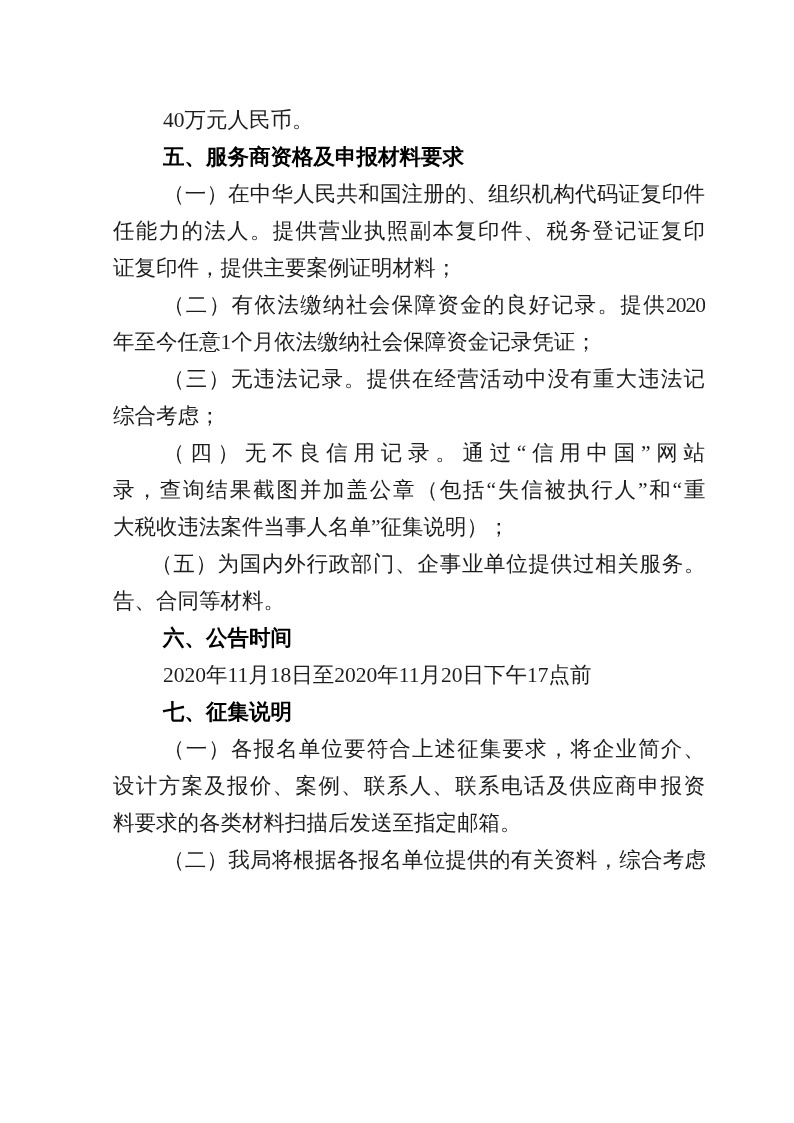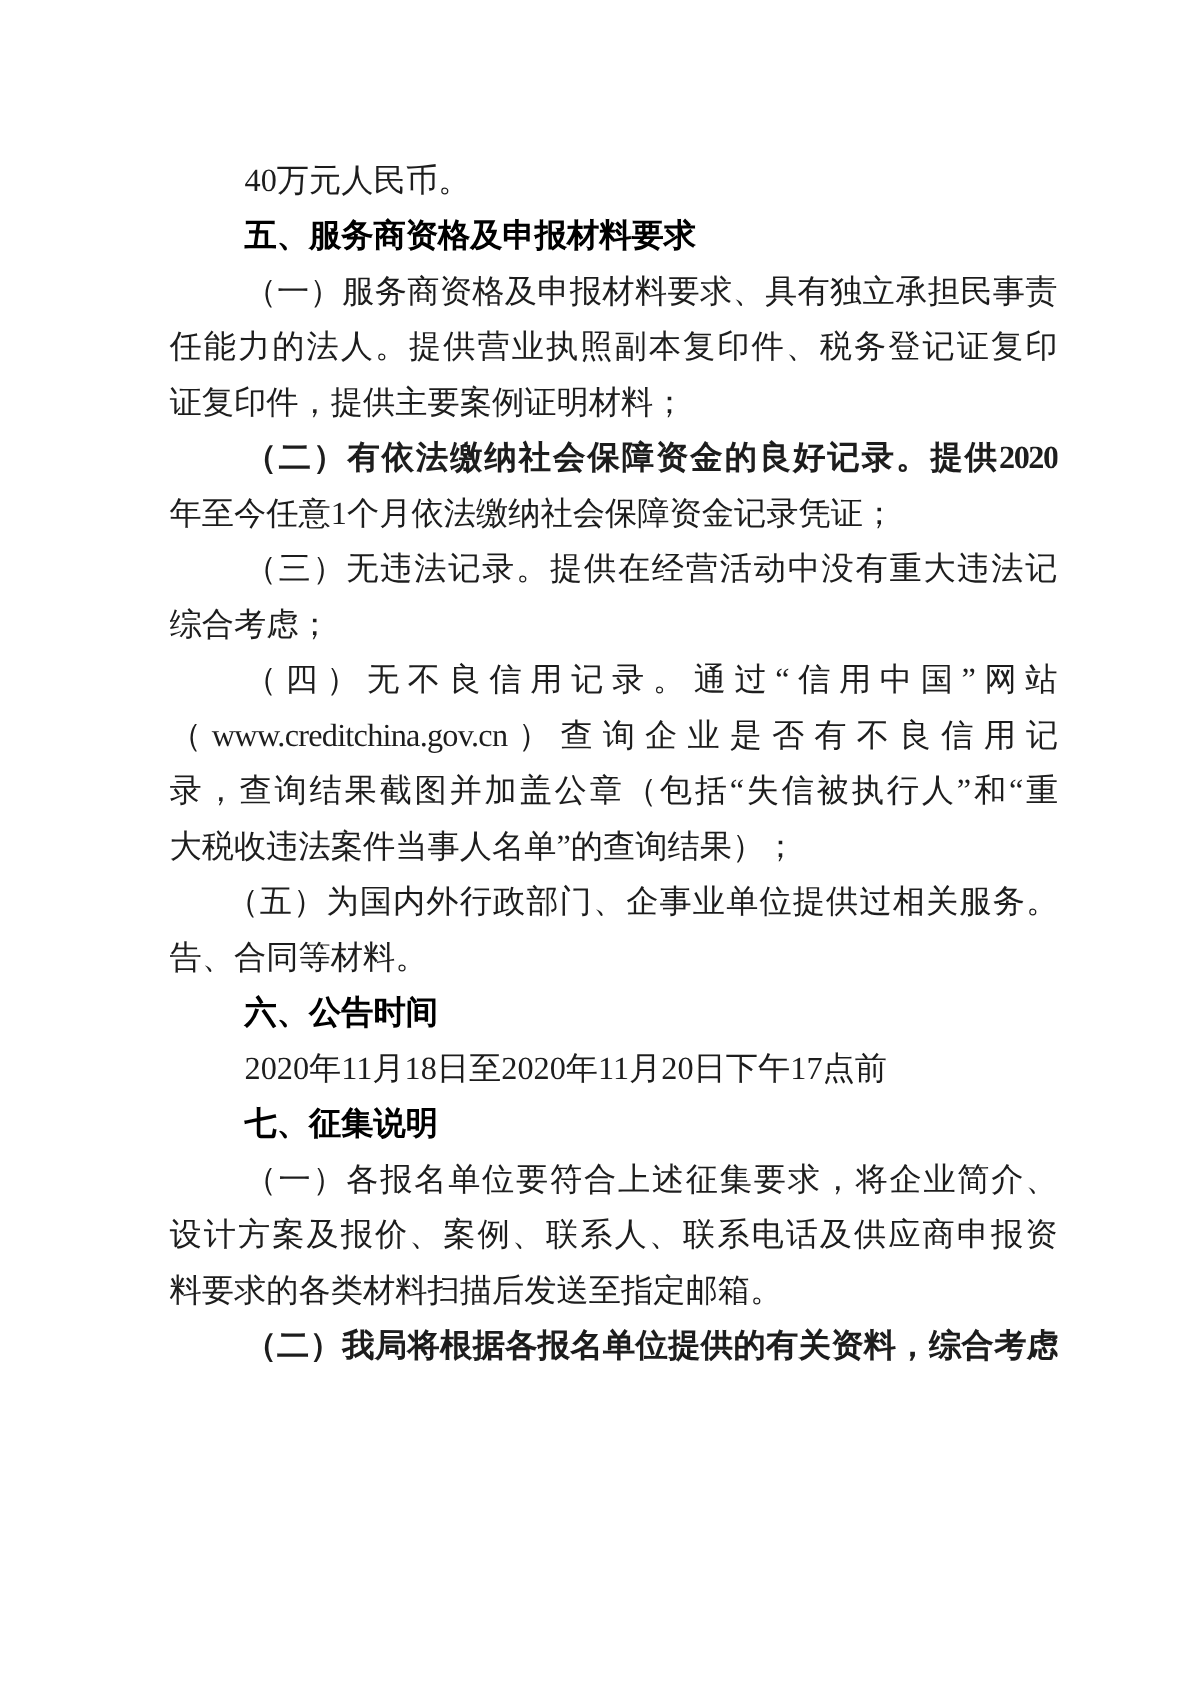--- a/index.html
+++ b/index.html
@@ -16,46 +16,45 @@
     line-height:37px;
     font-size:21.5px;
     color:#1d1d1d;
     font-family:"Liberation Serif","DejaVu Serif",serif;
     overflow:hidden;
   }
   .ind{text-indent:50px;}
   .ind-sm{text-indent:38px;}
   .just{text-align:justify;text-align-last:justify;}
   .t05{letter-spacing:-0.5px;}
-  .t1{letter-spacing:-1px;font-weight:bold;}
+  .t1{letter-spacing:-1px;}
   .hd{
     font-family:"Liberation Sans","DejaVu Sans",sans-serif;
     font-weight:700;
     color:#000000;
     text-align:right;
     text-align-last:left;
   }
 </style>
 </head>
 <body>
 
 <div class="page">
   <div class="ln ind">40万元人民币。</div>
   <div class="ln ind hd">五、服务商资格及申报材料要求</div>
-  <div class="ln ind just">（一）服务商资格及申报材料要求、具有独立承担民事责</div>
+  <div class="ln ind just">（一）在中华人民共和国注册的、组织机构代码证复印件</div>
   <div class="ln just">任能力的法人。提供营业执照副本复印件、税务登记证复印</div>
   <div class="ln">证复印件，提供主要案例证明材料；</div>
   <div class="ln ind just t1">（二）有依法缴纳社会保障资金的良好记录。提供2020</div>
   <div class="ln">年至今任意1个月依法缴纳社会保障资金记录凭证；</div>
   <div class="ln ind just">（三）无违法记录。提供在经营活动中没有重大违法记</div>
   <div class="ln">综合考虑；</div>
   <div class="ln ind just">（四）无不良信用记录。通过“信用中国”网站</div>
-  <div class="ln just t05">（www.creditchina.gov.cn）查询企业是否有不良信用记</div>
   <div class="ln just t05">录，查询结果截图并加盖公章（包括“失信被执行人”和“重</div>
-  <div class="ln">大税收违法案件当事人名单”的查询结果）；</div>
+  <div class="ln">大税收违法案件当事人名单”征集说明）；</div>
   <div class="ln ind-sm just t05">（五）为国内外行政部门、企事业单位提供过相关服务。</div>
   <div class="ln">告、合同等材料。</div>
   <div class="ln ind hd">六、公告时间</div>
   <div class="ln ind">2020年11月18日至2020年11月20日下午17点前</div>
   <div class="ln ind hd">七、征集说明</div>
   <div class="ln ind just">（一）各报名单位要符合上述征集要求，将企业简介、</div>
   <div class="ln just">设计方案及报价、案例、联系人、联系电话及供应商申报资</div>
   <div class="ln">料要求的各类材料扫描后发送至指定邮箱。</div>
   <div class="ln ind just t1">（二）我局将根据各报名单位提供的有关资料，综合考虑</div>
 </div>

